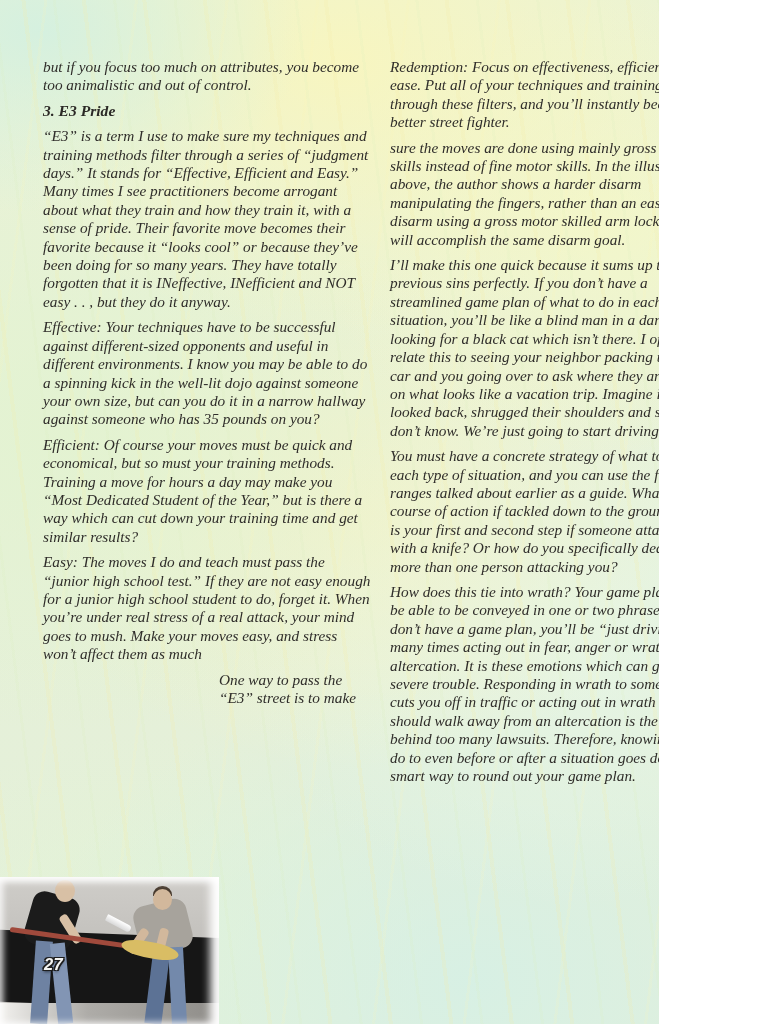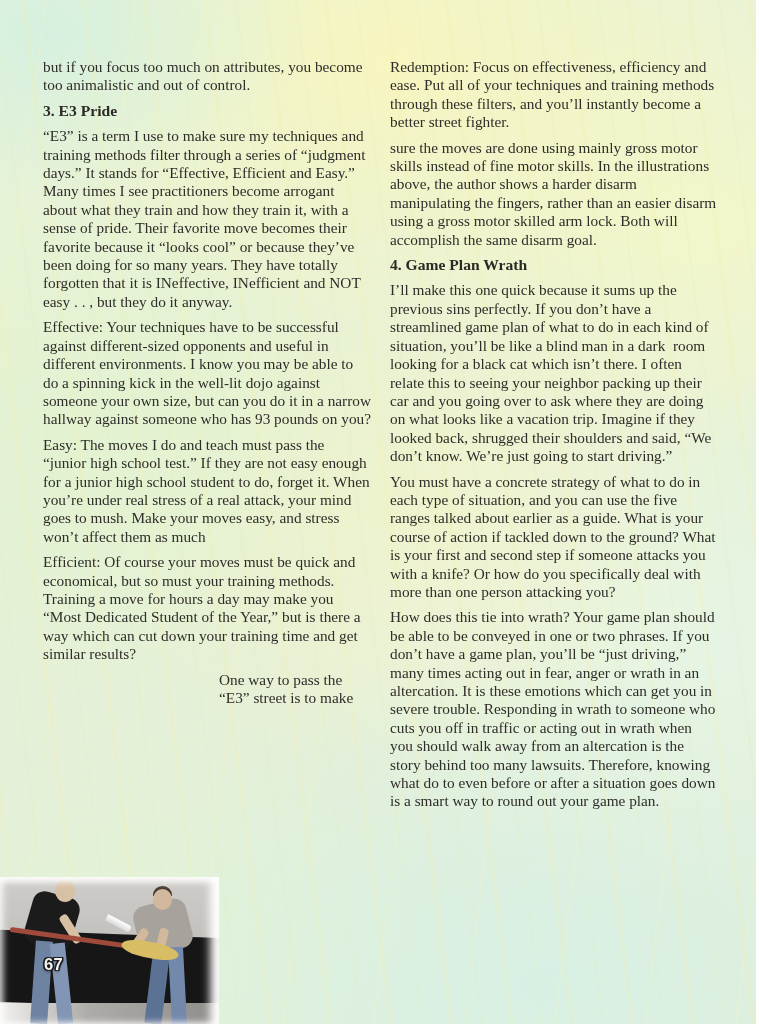--- a/index.html
+++ b/index.html
@@ -1,18 +1,18 @@
 <!DOCTYPE html>
 <html><head>
 <meta charset="utf-8">
 <style>
   html,body{margin:0;padding:0;}
   body{width:759px;height:1024px;overflow:hidden;font-family:"Liberation Serif",serif;}
-  .page{position:relative;width:756px;height:1024px;overflow:hidden;
-        background:linear-gradient(#eaf3d6,#e3efda);}
+  .page{position:relative;width:659px;height:1024px;overflow:hidden;
+        background:linear-gradient(#eaf3d6,#e3efda);font-style:italic;}
   
   .texture{position:absolute;inset:0;pointer-events:none;
     background:
       radial-gradient(ellipse 380px 260px at 6% 3%,  rgba(212,240,224,.95), transparent 70%),
       radial-gradient(ellipse 520px 380px at 52% 6%, rgba(250,246,188,.85), transparent 72%),
       radial-gradient(ellipse 430px 330px at 92% 22%,rgba(246,248,198,.75), transparent 70%),
       radial-gradient(ellipse 520px 420px at 12% 42%,rgba(226,243,208,.85), transparent 72%),
       radial-gradient(ellipse 470px 360px at 55% 50%,rgba(248,244,196,.6),  transparent 72%),
       radial-gradient(ellipse 500px 390px at 88% 62%,rgba(229,246,232,.8),  transparent 70%),
       radial-gradient(ellipse 620px 430px at 72% 96%,rgba(214,240,229,.9),  transparent 72%),
@@ -57,30 +57,29 @@
 </head>
 <body>
 
 <div class="page">
   <div class="texture"></div>
 
   <div class="col col-left">
     <p>but if you focus too much on attributes, you become too animalistic and out of control.</p>
     <h3>3. E3 Pride</h3>
     <p>“E3” is a term I use to make sure my techniques and training methods filter through a series of “judgment days.” It stands for “Effective, Efficient and Easy.” Many times I see practitioners become arrogant about what they train and how they train it, with a sense of pride. Their favorite move becomes their favorite because it “looks cool” or because they’ve been doing for so many years. They have totally forgotten that it is INeffective, INefficient and NOT easy . . , but they do it anyway.</p>
-    <p>Effective: Your techniques have to be successful against different-sized opponents and useful in different environments. I know you may be able to do a spinning kick in the well-lit dojo against someone your own size, but can you do it in a narrow hallway against someone who has 93 pounds on you?</p>
+    <p>Effective: Your techniques have to be successful against different-sized opponents and useful in different environments. I know you may be able to do a spinning kick in the well-lit dojo against someone your own size, but can you do it in a narrow hallway against someone who has 35 pounds on you?</p>
+    <p>Efficient: Of course your moves must be quick and economical, but so must your training methods. Training a move for hours a day may make you “Most Dedicated Student of the Year,” but is there a way which can cut down your training time and get similar results?</p>
     <p>Easy: The moves I do and teach must pass the “junior high school test.” If they are not easy enough for a junior high school student to do, forget it. When you’re under real stress of a real attack, your mind goes to mush. Make your moves easy, and stress won’t affect them as much</p>
-    <p>Efficient: Of course your moves must be quick and economical, but so must your training methods. Training a move for hours a day may make you “Most Dedicated Student of the Year,” but is there a way which can cut down your training time and get similar results?</p>
     <p class="beside-photo">One way to pass the “E3” street is to make</p>
   </div>
 
   <div class="col col-right">
     <p>Redemption: Focus on effectiveness, efficiency and ease. Put all of your techniques and training methods through these filters, and you’ll instantly become a better street fighter.</p>
     <p>sure the moves are done using mainly gross motor skills instead of fine motor skills. In the illustrations above, the author shows a harder disarm manipulating the fingers, rather than an easier disarm using a gross motor skilled arm lock. Both will accomplish the same disarm goal.</p>
-    <h3>4. Game Plan Wrath</h3>
     <p>I’ll make this one quick because it sums up the previous sins perfectly. If you don’t have a streamlined game plan of what to do in each kind of situation, you’ll be like a blind man in a dark&nbsp;&nbsp;room looking for a black cat which isn’t there. I often relate this to seeing your neighbor packing up their car and you going over to ask where they are doing on what looks like a vacation trip. Imagine if they looked back, shrugged their shoulders and said, “We don’t know. We’re just going to start driving.”</p>
     <p>You must have a concrete strategy of what to do in each type of situation, and you can use the five ranges talked about earlier as a guide. What is your course of action if tackled down to the ground? What is your first and second step if someone attacks you with a knife? Or how do you specifically deal with more than one person attacking you?</p>
     <p>How does this tie into wrath? Your game plan should be able to be conveyed in one or two phrases. If you don’t have a game plan, you’ll be “just driving,” many times acting out in fear, anger or wrath in an altercation. It is these emotions which can get you in severe trouble. Responding in wrath to someone who cuts you off in traffic or acting out in wrath when you should walk away from an altercation is the story behind too many lawsuits. Therefore, knowing what do to even before or after a situation goes down is a smart way to round out your game plan.</p>
   </div>
 
   <div class="photo">
     <div class="ph-black"></div>
     <div class="ph-floor"></div>
     <div class="lm-torso"></div>
     <div class="lm-head"></div>
@@ -94,15 +93,15 @@
     <div class="rm-arm2"></div>
     <div class="rm-leg1"></div>
     <div class="rm-leg2"></div>
     <div class="ph-staff"></div>
     <div class="ph-paddle"></div>
     <div class="ph-knife"></div>
     <div class="ph-fade"></div>
   </div>
 
   <div class="footer">
-    <span>67</span>
+    <span>27</span>
   </div>
 </div>
 
 </body></html>

